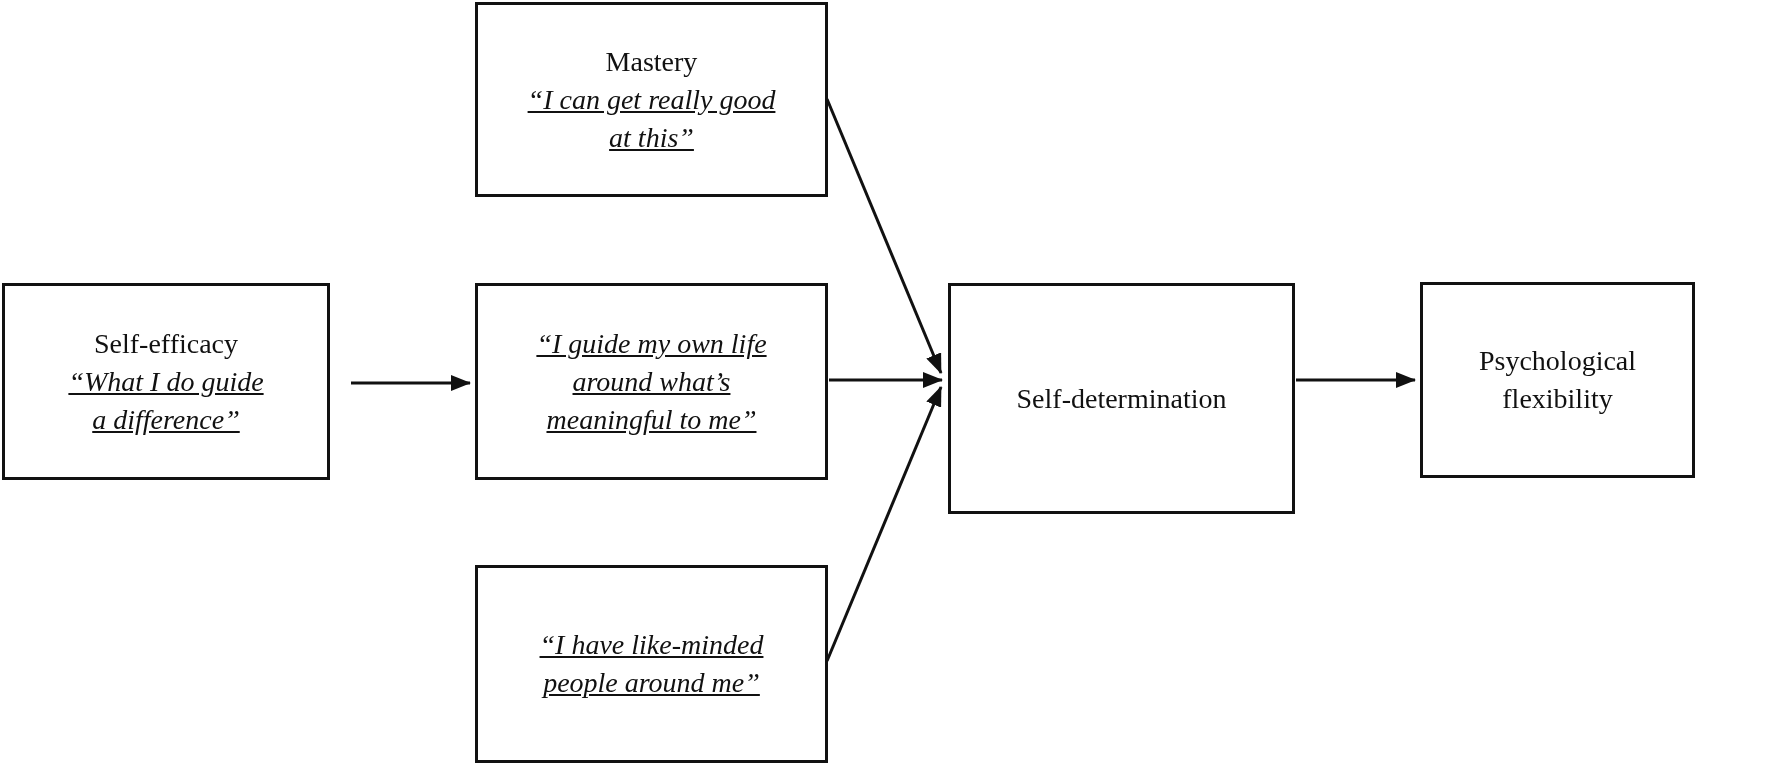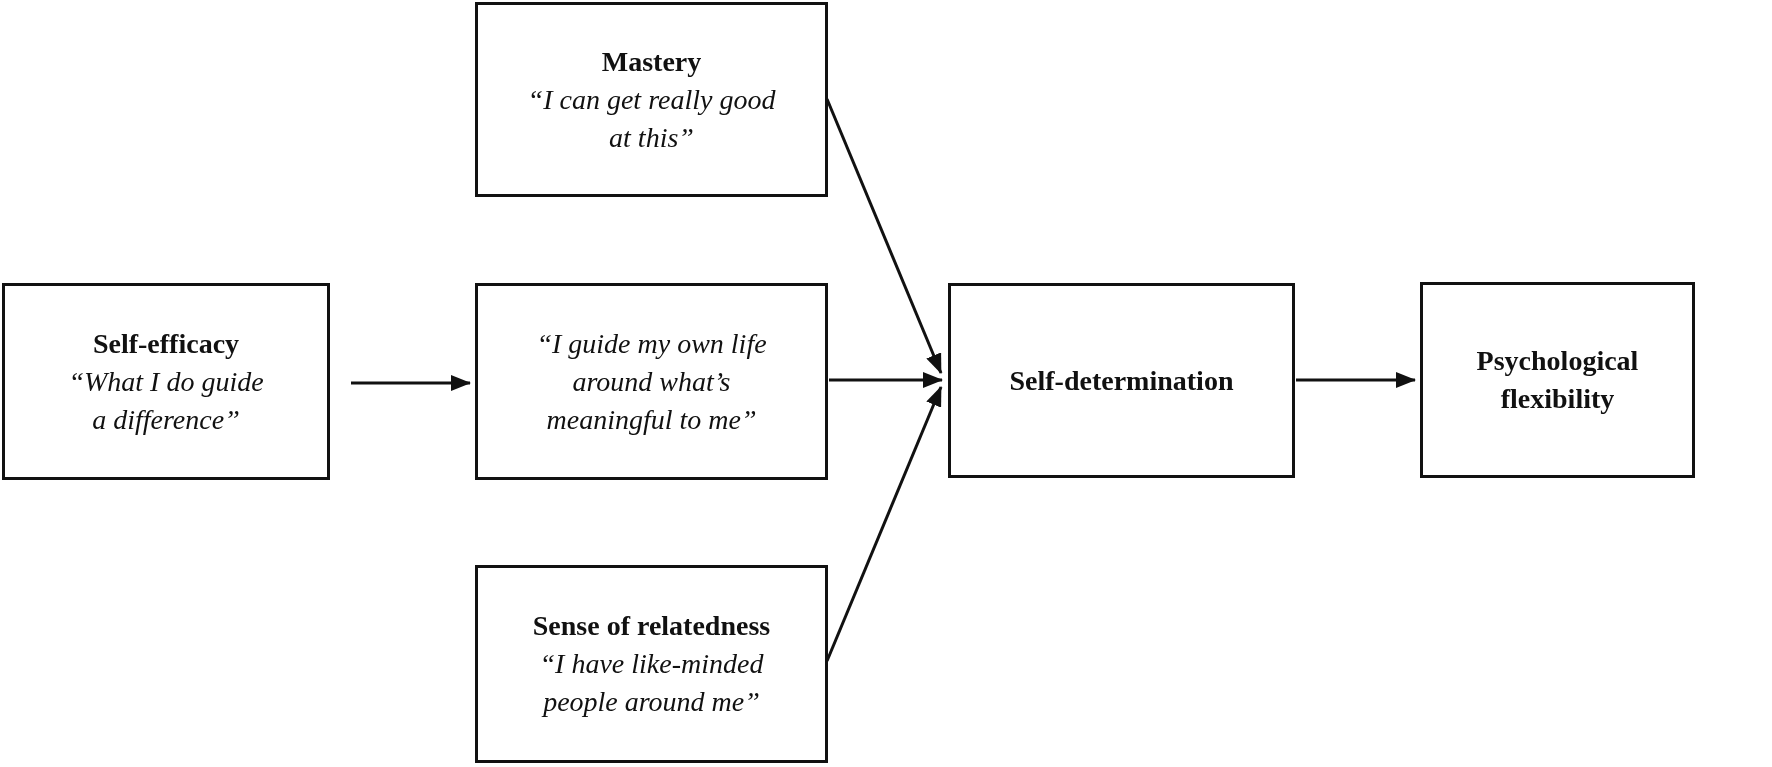--- a/index.html
+++ b/index.html
@@ -30,35 +30,36 @@
     border: 3px solid #111111;
     background: #ffffff;
     display: flex;
     flex-direction: column;
     align-items: center;
     justify-content: center;
     text-align: center;
     padding: 6px 10px;
   }
   .node .title {
-    font-weight: bold;
+    font-weight: normal;
     font-size: 28px;
     line-height: 38px;
   }
   .node .quote {
     font-style: italic;
     font-size: 28px;
     line-height: 38px;
     white-space: pre-line;
+    text-decoration: underline;
   }
   #node-self-efficacy      { left: 2px;    top: 283px; width: 328px; height: 197px; }
   #node-mastery            { left: 475px;  top: 2px;   width: 353px; height: 195px; }
   #node-autonomy           { left: 475px;  top: 283px; width: 353px; height: 197px; }
   #node-relatedness        { left: 475px;  top: 565px; width: 353px; height: 198px; }
-  #node-self-determination { left: 948px;  top: 283px; width: 347px; height: 195px; }
+  #node-self-determination { left: 948px;  top: 283px; width: 347px; height: 231px; }
   #node-psych-flexibility  { left: 1420px; top: 282px; width: 275px; height: 196px; }
 </style>
 </head>
 <body>
 
 <div class="canvas">
 
   <svg class="arrow-layer" viewBox="0 0 1772 767" xmlns="http://www.w3.org/2000/svg">
     <defs>
       <marker id="arrowhead" markerUnits="userSpaceOnUse" markerWidth="20" markerHeight="16" refX="19" refY="8" orient="auto">
@@ -84,21 +85,20 @@
 at this”</div>
   </div>
 
   <div class="node" id="node-autonomy">
     <div class="quote">“I guide my own life
 around what’s
 meaningful to me”</div>
   </div>
 
   <div class="node" id="node-relatedness">
-    <div class="title">Sense of relatedness</div>
     <div class="quote">“I have like-minded
 people around me”</div>
   </div>
 
   <div class="node" id="node-self-determination">
     <div class="title">Self-determination</div>
   </div>
 
   <div class="node" id="node-psych-flexibility">
     <div class="title">Psychological flexibility</div>

